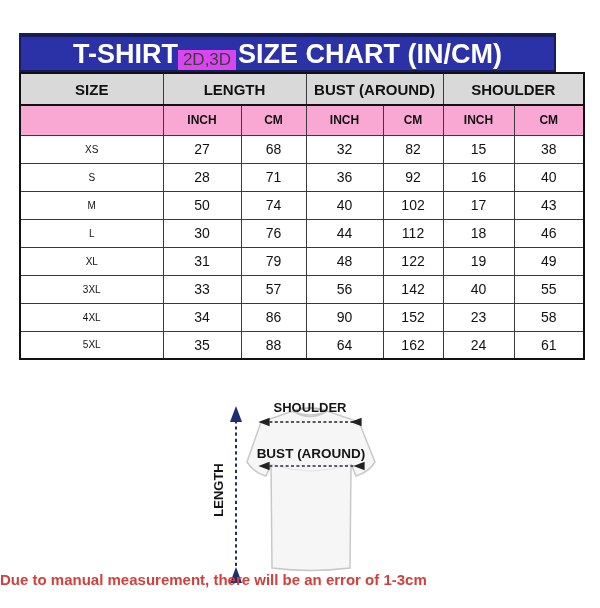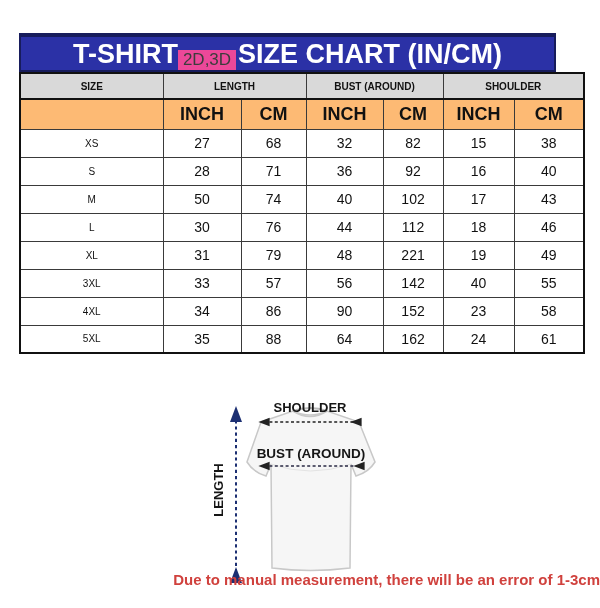--- a/index.html
+++ b/index.html
@@ -30,55 +30,55 @@
     border-bottom:2px solid var(--banner-edge);
     border-left:2px solid var(--banner-edge);
     border-right:2px solid var(--banner-edge);
     display:flex;align-items:flex-end;justify-content:center;
   }
   .banner .t{
     color:#ffffff;font-weight:bold;font-size:27px;letter-spacing:0px;
     white-space:nowrap;
   }
   .badge{
-    background:#ec4899;color:#3c3c3c;font-size:17px;font-weight:normal;
+    background:#d946ef;color:#3c3c3c;font-size:17px;font-weight:normal;
     padding:1px 5px 2px 5px;margin:0 2px 0 0;line-height:1;
     display:inline-block;
   }
 
   
   table.size-chart{
     position:absolute;left:19px;top:72px;width:564px;
     border-collapse:collapse;table-layout:fixed;
     border:2px solid var(--grid-outer);
   }
   .size-chart th,.size-chart td{
     border:1px solid var(--grid);
     text-align:center;vertical-align:middle;
     font-size:14px;
     overflow:hidden;white-space:nowrap;
   }
   .size-chart tr.group-row th{
     background:var(--header-bg);
-    height:26px;font-size:10px;font-weight:bold;
+    height:32px;font-size:15px;font-weight:bold;
     border-bottom:2px solid var(--grid-outer);
   }
   .size-chart tr.units-row th{
-    height:30px;font-weight:bold;font-size:18px;background:#fdba74;
+    height:30px;font-weight:bold;font-size:12px;background:#f9a8d4;
   }
   .size-chart tr.data-row td{height:28px;background:#ffffff;font-weight:normal;}
   .size-chart td.size-cell{font-size:10px;}
 
   
   .diagram{position:absolute;left:198px;top:392px;width:194px;height:192px;}
 
   
   .note{
     position:absolute;left:0;top:571px;width:600px;
-    text-align:right;color:var(--note-red);
+    text-align:left;color:var(--note-red);
     font-weight:bold;font-size:15px;
   }
 </style>
 </head>
 <body>
 
 <div class="banner">
   <span class="t">T-SHIRT</span>
   <span class="badge">2D,3D</span>
   <span class="t">SIZE CHART (IN/CM)</span>
@@ -146,21 +146,21 @@
         <td>44</td>
         <td>112</td>
         <td>18</td>
         <td>46</td>
       </tr>
       <tr class="data-row">
         <td class="size-cell">XL</td>
         <td>31</td>
         <td>79</td>
         <td>48</td>
-        <td>221</td>
+        <td>122</td>
         <td>19</td>
         <td>49</td>
       </tr>
       <tr class="data-row">
         <td class="size-cell">3XL</td>
         <td>33</td>
         <td>57</td>
         <td>56</td>
         <td>142</td>
         <td>40</td>

